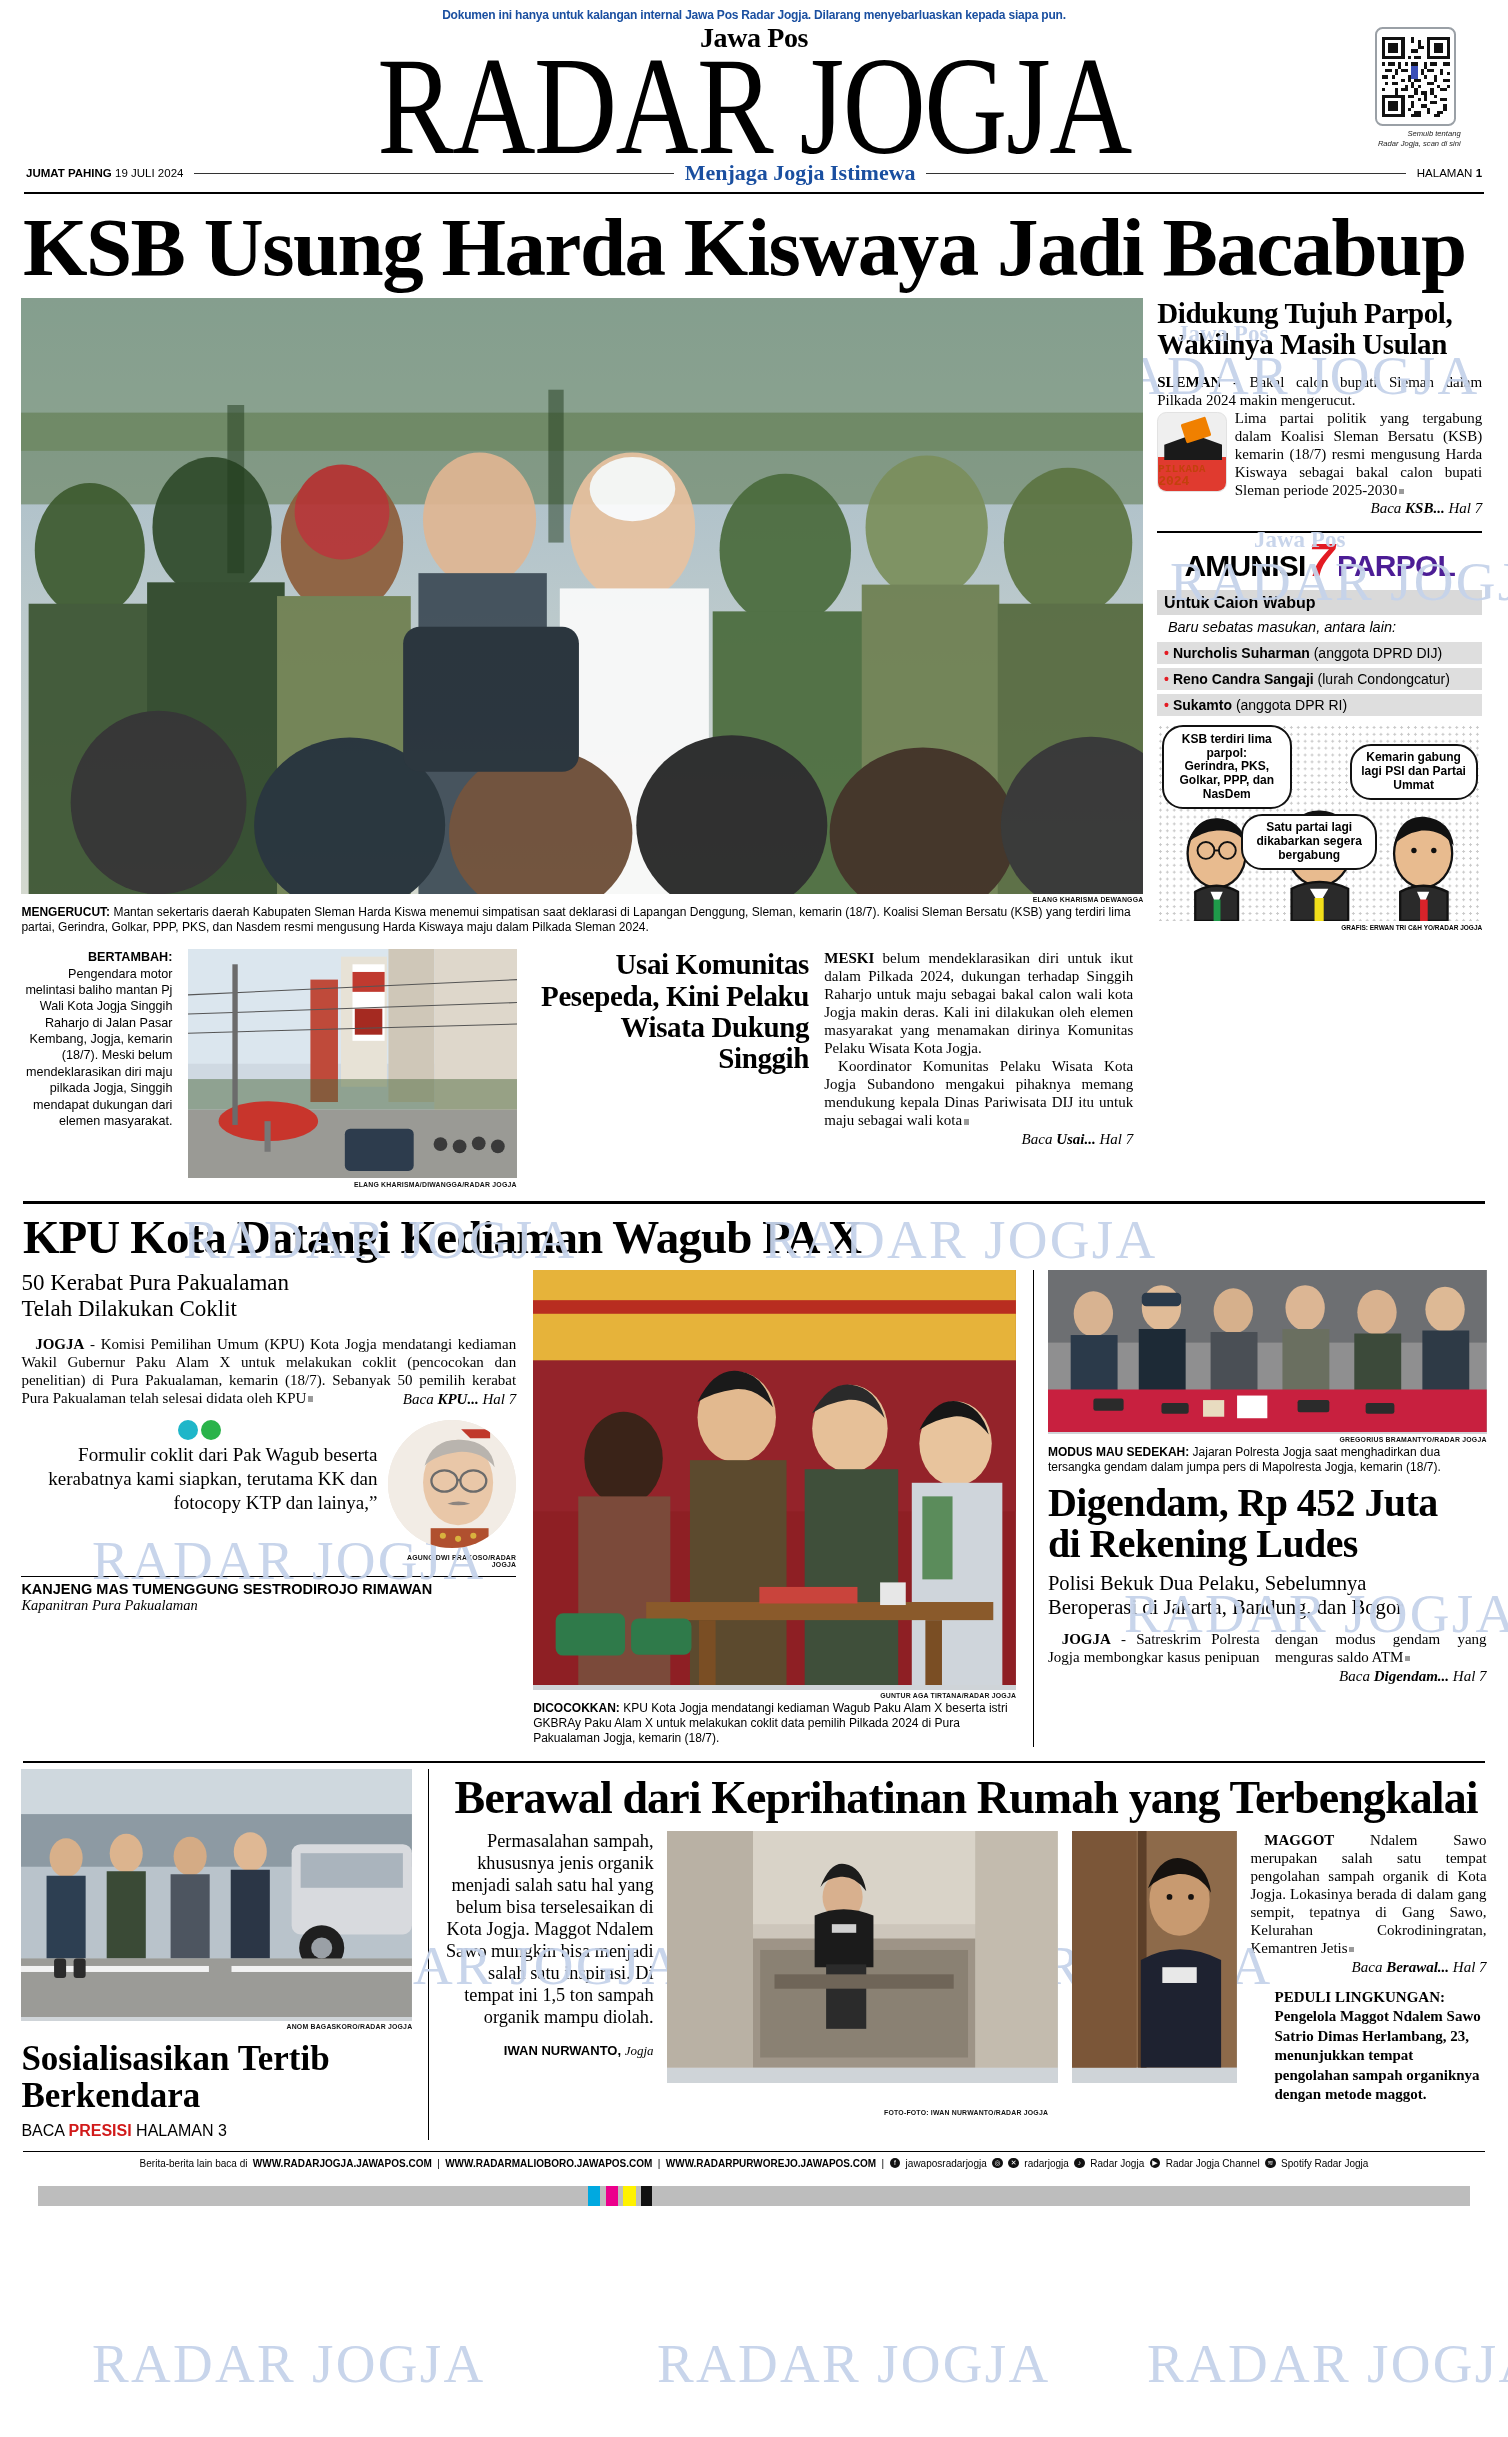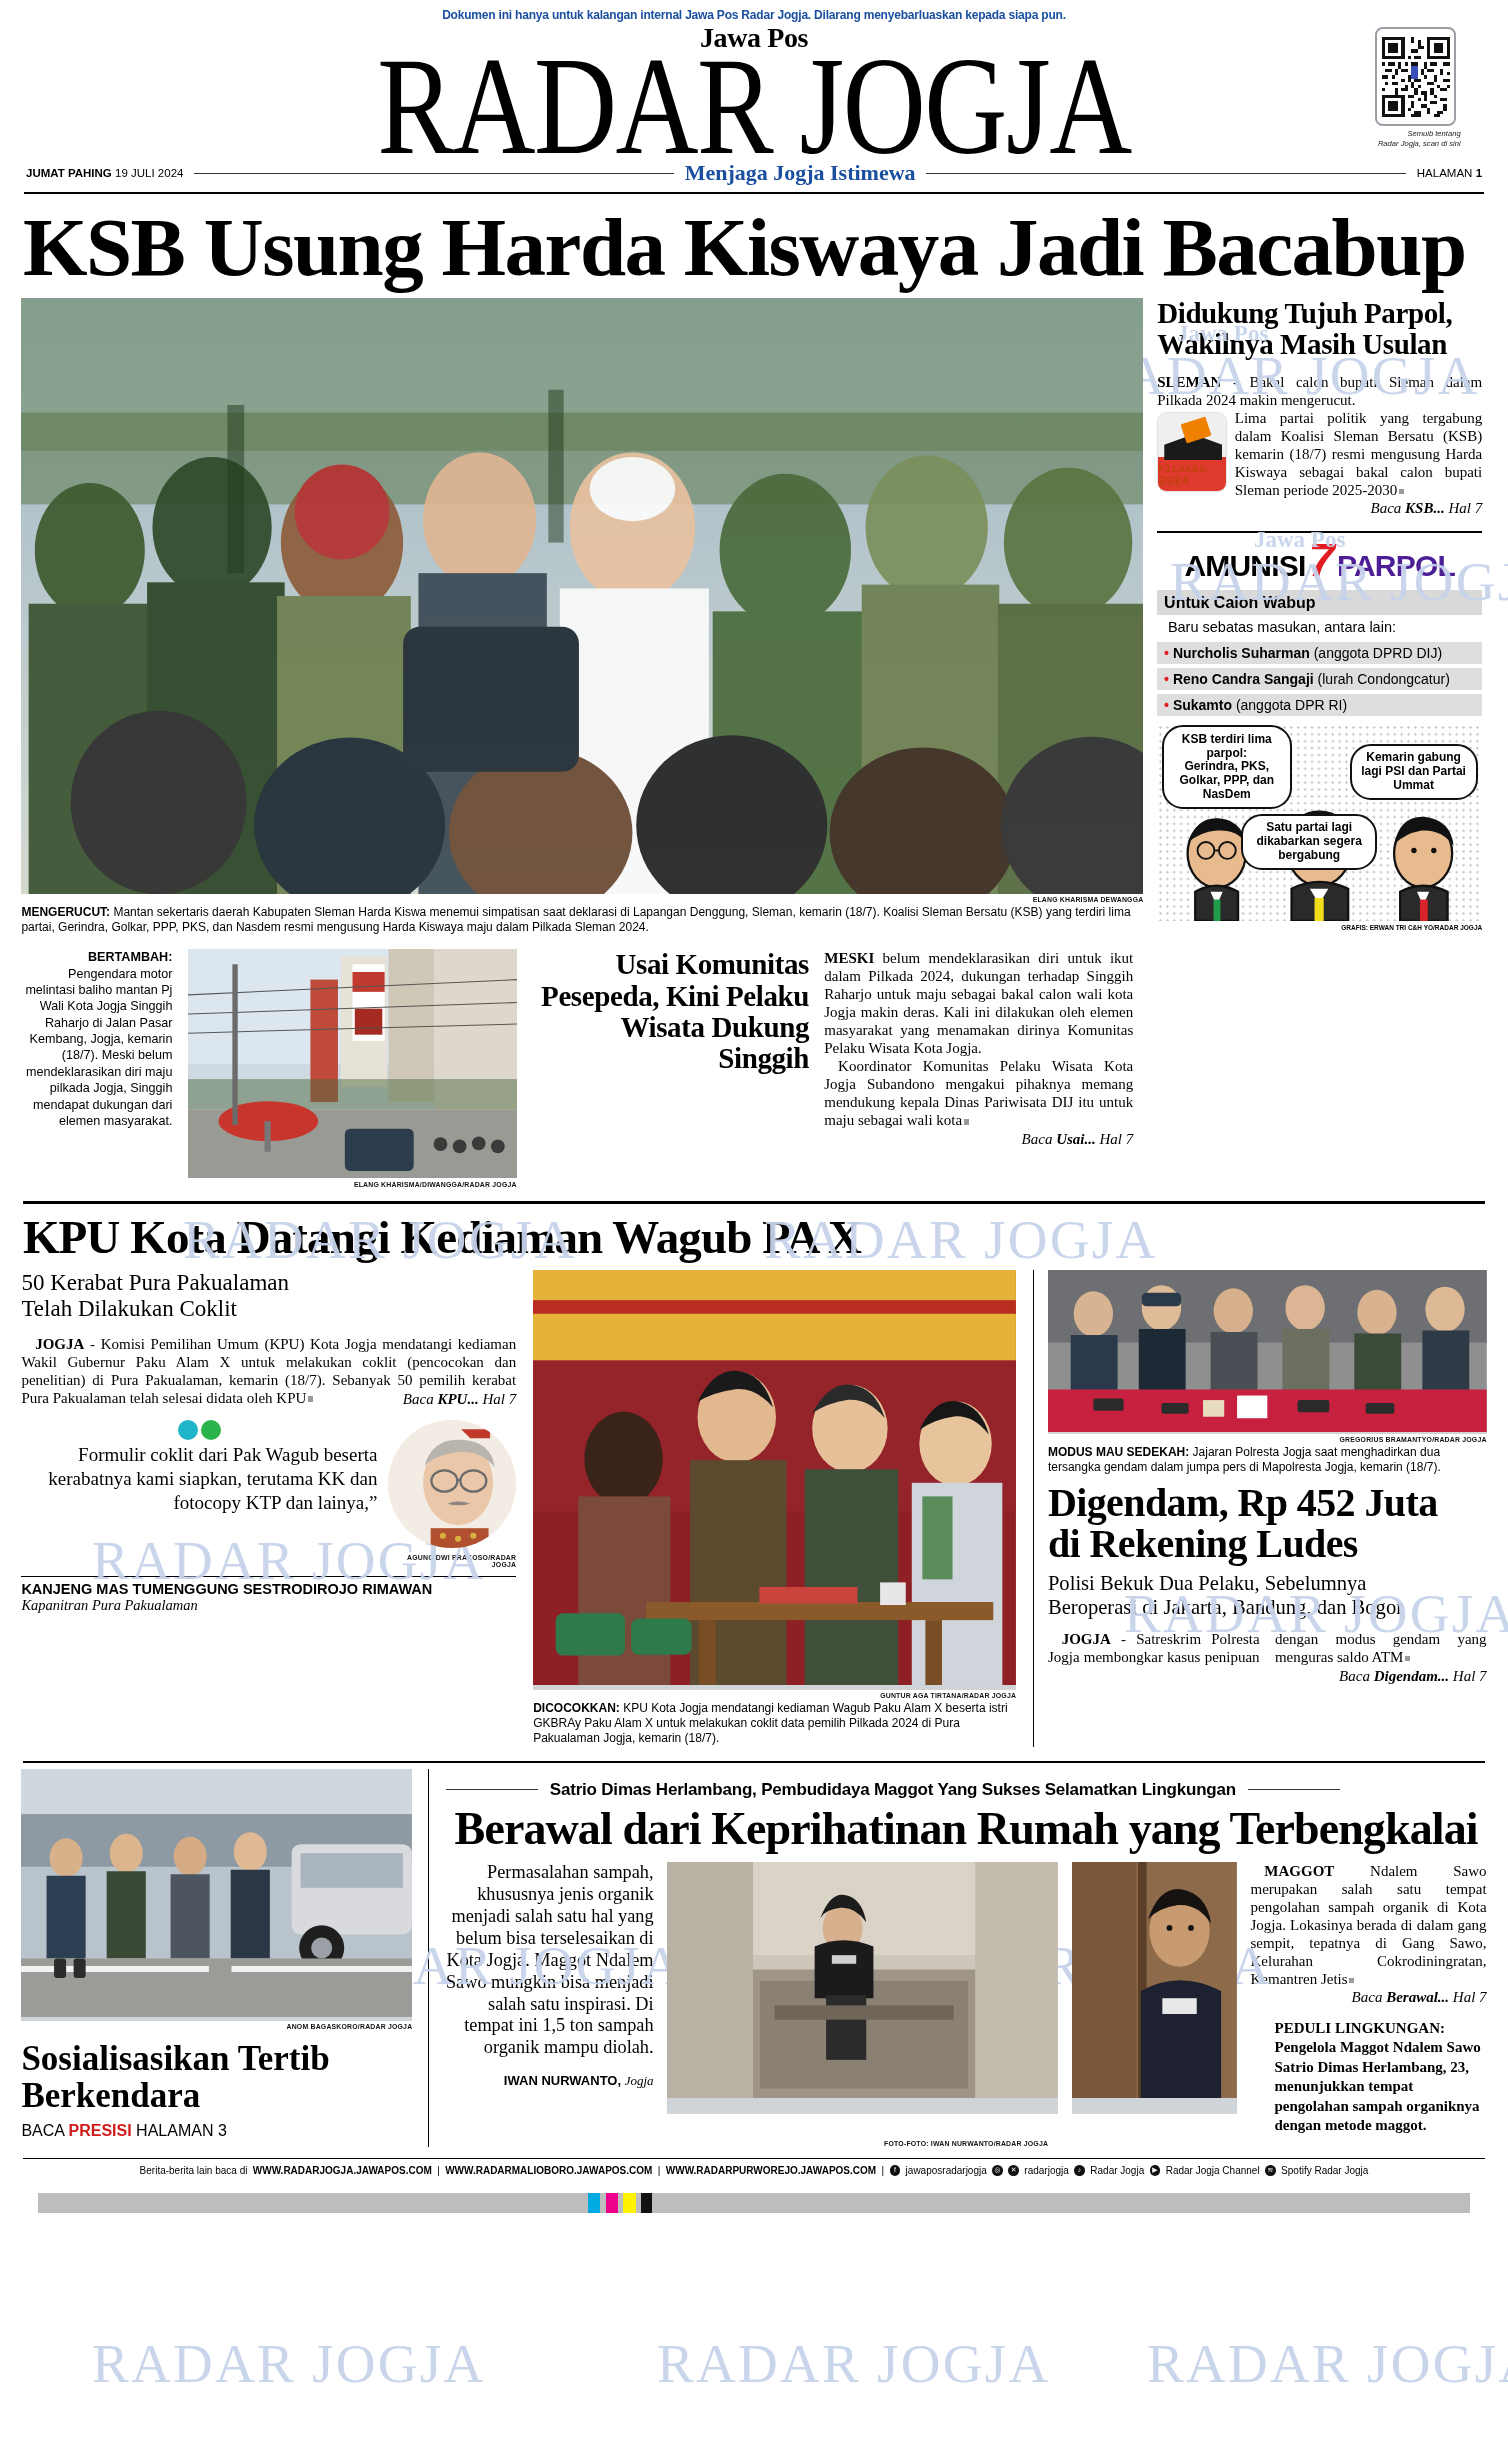--- a/index.html
+++ b/index.html
@@ -88,21 +88,21 @@
 
   
   .amunisi { margin-top: 13.8px; border-top: 2.3px solid #000; padding-top: 7.6px; }
   .am-title { font-family:"Liberation Sans", sans-serif; font-weight:bold; font-size:30px;
               letter-spacing:-0.8px; line-height:1; display:flex; align-items:baseline; justify-content:center; }
   .am-title .seven { color:#e31b23; font-size:47px; font-weight:bold; font-style:italic;
                      margin:0 3.1px; line-height:.8; }
   .am-title .red { color:#4c1d95; }
   .am-sub { background:#d9d9d9; font-family:"Liberation Sans", sans-serif; font-weight:bold;
             font-size:16px; padding:3.8px 6.9px; margin-top:9.2px; }
-  .am-lead { font-family:"Liberation Sans", sans-serif; font-size:14.5px; padding:3.8px 6.9px 3.1px 10.7px; }
+  .am-lead { font-family:"Liberation Sans", sans-serif; font-size:14.5px; padding:3.8px 6.9px 3.1px 10.7px;font-style:italic; }
   .am-item { background:#dedede; font-family:"Liberation Sans", sans-serif; font-size:14px;
              padding:3.1px 6.9px; margin-top:3.8px; }
   .am-item .dot { color:#e31b23; font-weight:bold; }
   .am-item b { font-weight:bold; }
 
   .toon { position:relative; margin-top:7.6px; height:197px; background:#ffffff;
           background-image: radial-gradient(#c9c9c9 1.2px, transparent 1.2px);
           background-size: 6.9px 6.9px; overflow:hidden; }
   .bubble { position:absolute; background:#fff; border:2.3px solid #111; border-radius:21px;
             font-family:"Liberation Sans", sans-serif; font-weight:bold; font-size:12px;
@@ -719,25 +719,20 @@
       <h3 class="presisi-head">
         <span>Sosialisasikan Tertib</span><br>
         <span>Berkendara</span>
       </h3>
       <div class="presisi-sub">
         <span>BACA </span><b>PRESISI</b><span> HALAMAN 3</span>
       </div>
     </div>
 
     <div style="width:1059px; border-left:0.8px solid #000; padding-left:17px;">
-      <div class="kicker-row">
-        <div class="rule" style="max-width:92px;"></div>
-        <div class="kicker">Satrio Dimas Herlambang, Pembudidaya Maggot Yang Sukses Selamatkan Lingkungan</div>
-        <div class="rule" style="max-width:92px;"></div>
-      </div>
       <h2 class="mag-head">Berawal dari Keprihatinan Rumah yang Terbengkalai</h2>
 
       <div class="mag-grid">
         <div class="mag-c2">
           <div class="mag-intro">Permasalahan sampah, khususnya jenis organik menjadi salah satu hal yang belum bisa terselesaikan di Kota Jogja. Maggot Ndalem Sawo mungkin bisa menjadi salah satu inspirasi. Di tempat ini 1,5 ton sampah organik mampu diolah.</div>
           <div class="mag-attr" style="text-align:right;">
             <span>IWAN NURWANTO,</span>
             <span class="role">Jogja</span>
           </div>
         </div>

